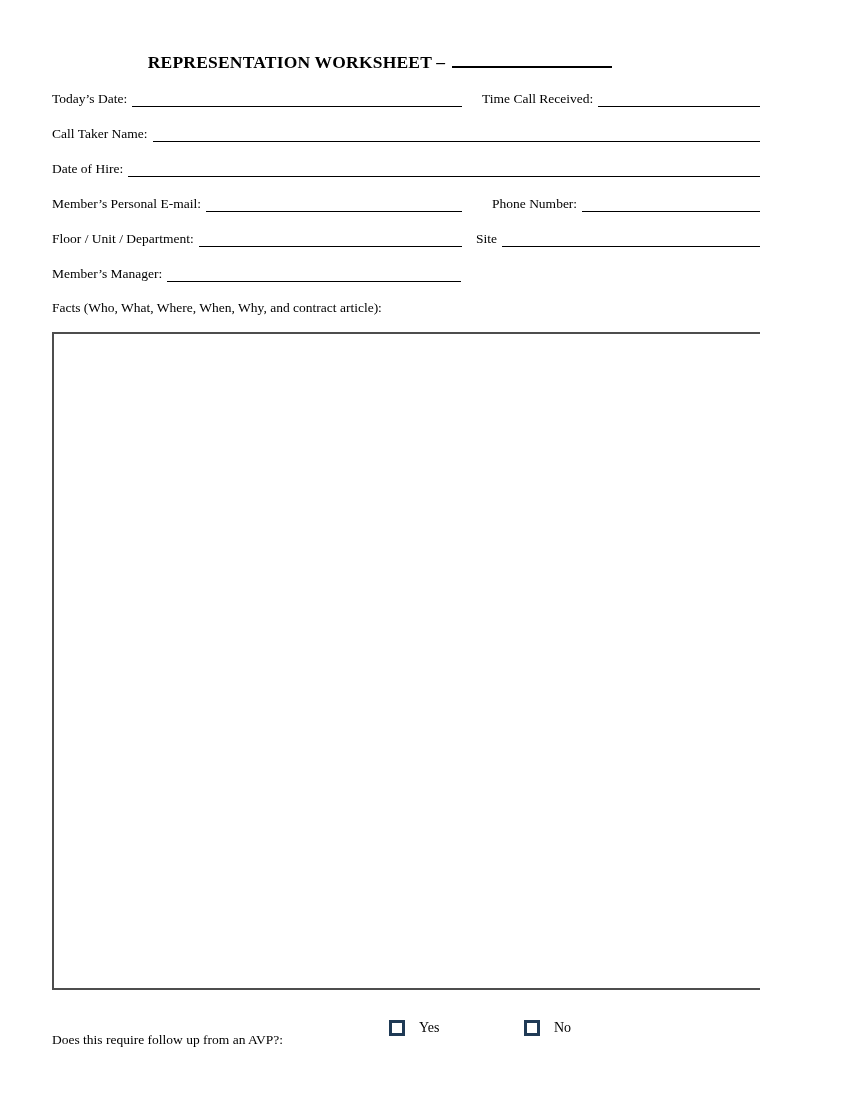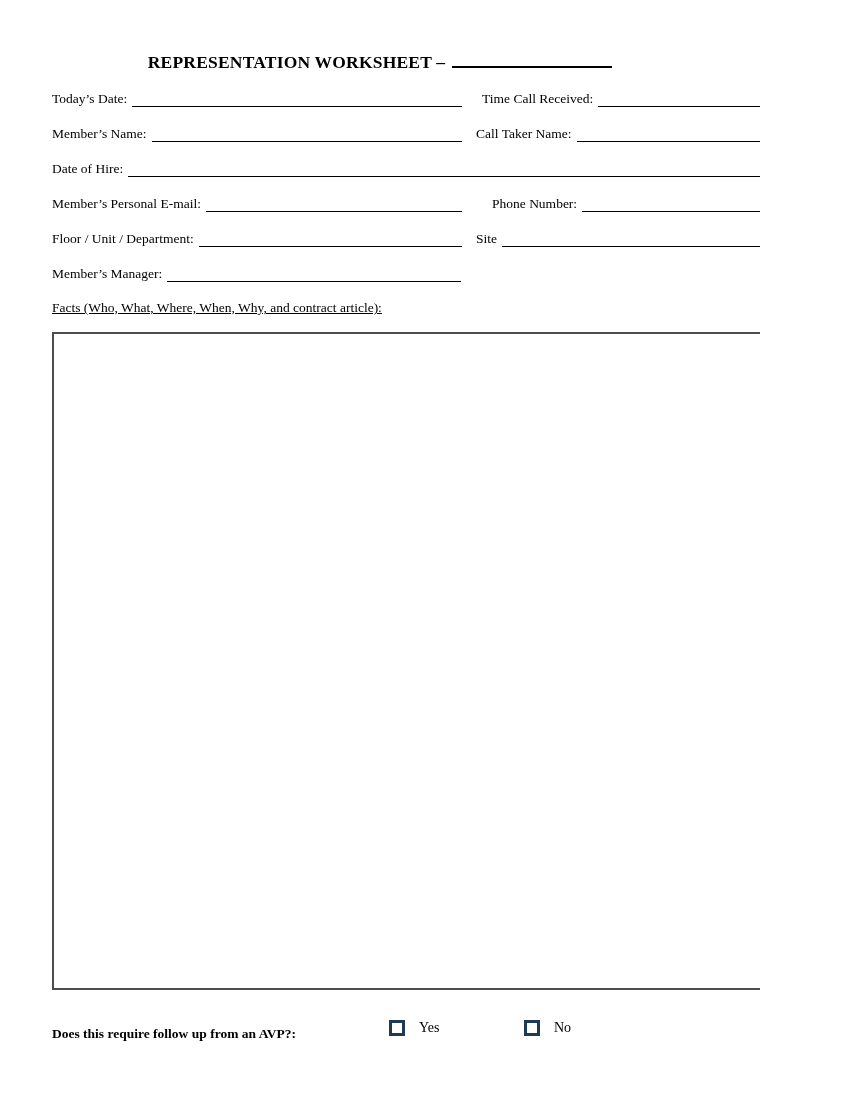--- a/index.html
+++ b/index.html
@@ -67,21 +67,20 @@
   .row-4 { top: 194px; gap: 16px; }
   .row-5 { top: 229px; }
   .row-6 { top: 264px; }
   .row-6 .cell-left { flex: 0 0 409px; }
   .facts-label {
     position: absolute;
     top: 300px;
     left: 52px;
     font-size: 13.5px;
     white-space: nowrap;
-    text-decoration: underline;
   }
   .facts-box {
     position: absolute;
     top: 332px;
     left: 52px;
     width: 751px;
     height: 658px;
     border: 2px solid #4d4d4d;
     background: #ffffff;
     font-size: 13.5px;
@@ -91,23 +90,22 @@
     position: absolute;
     top: 1014px;
     left: 52px;
     width: 745px;
     height: 30px;
     font-size: 13.5px;
   }
   .question {
     position: absolute;
     left: 0;
-    top: 12px;
-    white-space: nowrap;
-    font-weight: bold;
+    top: 18px;
+    white-space: nowrap;
   }
   .checkbox-group {
     position: absolute;
     top: 2px;
     display: flex;
     align-items: center;
     gap: 14px;
     height: 24px;
   }
   .checkbox-group.yes { left: 337px; }
@@ -138,24 +136,20 @@
       <span class="label">Today’s Date:</span>
       <span class="line"></span>
     </div>
     <div class="cell cell-right">
       <span class="label">Time Call Received:</span>
       <span class="line"></span>
     </div>
   </div>
 
   <div class="form-row row-2">
-    <div class="cell cell-left">
-      <span class="label">Member’s Name:</span>
-      <span class="line"></span>
-    </div>
     <div class="cell cell-right">
       <span class="label">Call Taker Name:</span>
       <span class="line"></span>
     </div>
   </div>
 
   <div class="form-row row-3">
     <div class="cell cell-right">
       <span class="label">Date of Hire:</span>
       <span class="line"></span>

